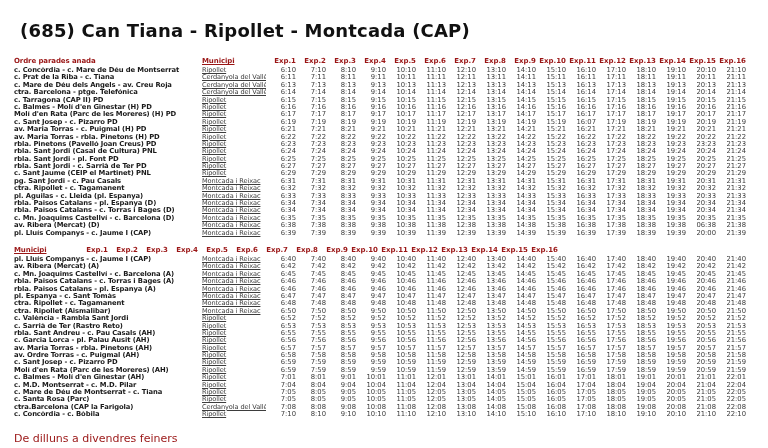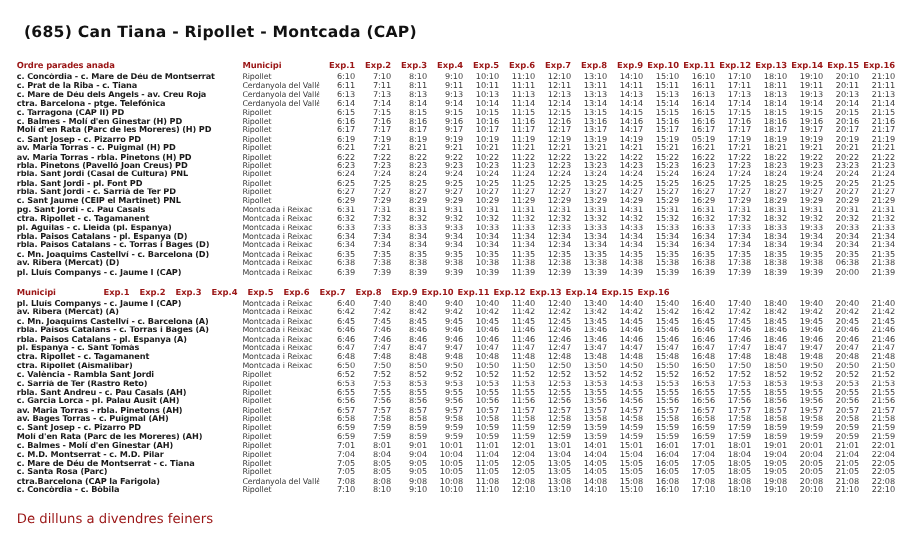--- a/index.html
+++ b/index.html
@@ -1,23 +1,23 @@
 <!DOCTYPE html>
 <html><head>
 <meta charset="utf-8">
 <style>
   html,body{margin:0;padding:0;background:#ffffff;}
   body{width:768px;height:448px;overflow:hidden;font-family:"DejaVu Sans",sans-serif;}
   .page{padding:16px 0 0 14px;}
-  .title{font-size:13px;font-weight:bold;color:#111111;margin:4px 0 16px 6px;letter-spacing:0.2px;white-space:nowrap;}
+  .title{font-size:18px;font-weight:bold;color:#111111;margin:4px 0 16px 6px;letter-spacing:0.2px;white-space:nowrap;}
   .tt{margin-bottom:9px;}
   .row{display:flex;align-items:baseline;height:7.4px;line-height:7.4px;white-space:nowrap;}
   .c{flex:0 0 auto;overflow:hidden;}
   .c.stop{width:188px;font-size:6.8px;font-weight:bold;color:#1a1a1a;letter-spacing:-0.1px;}
-  .c.muni{width:64px;font-size:6.6px;color:#3d3d3d;letter-spacing:-0.1px;}
+  .c.muni{width:64px;font-size:6.6px;color:#3d3d3d;letter-spacing:-0.1px;text-decoration:underline;}
   .c.time{width:30px;font-size:6.8px;color:#3a3a3a;text-align:right;}
   .hdr-row{height:9px;line-height:9px;margin-bottom:1px;align-items:flex-end;}
   .hdr{color:#9a1515 !important;font-weight:bold !important;font-size:7px !important;}
   .footer{font-size:11px;font-weight:normal;color:#9a1515;margin:13px 0 0 0;}
 </style>
 </head>
 <body>
 
 <div class="page">
   <div class="title">(685) Can Tiana - Ripollet - Montcada (CAP)</div>
@@ -189,21 +189,21 @@
           <div class="c time">6:19</div>
           <div class="c time">7:19</div>
           <div class="c time">8:19</div>
           <div class="c time">9:19</div>
           <div class="c time">10:19</div>
           <div class="c time">11:19</div>
           <div class="c time">12:19</div>
           <div class="c time">13:19</div>
           <div class="c time">14:19</div>
           <div class="c time">15:19</div>
-          <div class="c time">05:19</div>
+          <div class="c time">16:07</div>
           <div class="c time">17:19</div>
           <div class="c time">18:19</div>
           <div class="c time">19:19</div>
           <div class="c time">20:19</div>
           <div class="c time">21:19</div>
         </div>
         <div class="row">
           <div class="c stop">av. Maria Torras - c. Puigmal (H) PD</div>
           <div class="c muni">Ripollet</div>
           <div class="c time">6:21</div>
@@ -778,21 +778,21 @@
           <div class="c time">14:57</div>
           <div class="c time">15:57</div>
           <div class="c time">16:57</div>
           <div class="c time">17:57</div>
           <div class="c time">18:57</div>
           <div class="c time">19:57</div>
           <div class="c time">20:57</div>
           <div class="c time">21:57</div>
         </div>
         <div class="row">
-          <div class="c stop">av. Bages Torras - c. Puigmal (AH)</div>
+          <div class="c stop">av. Ordre Torras - c. Puigmal (AH)</div>
           <div class="c muni">Ripollet</div>
           <div class="c time">6:58</div>
           <div class="c time">7:58</div>
           <div class="c time">8:58</div>
           <div class="c time">9:58</div>
           <div class="c time">10:58</div>
           <div class="c time">11:58</div>
           <div class="c time">12:58</div>
           <div class="c time">13:58</div>
           <div class="c time">14:58</div>

